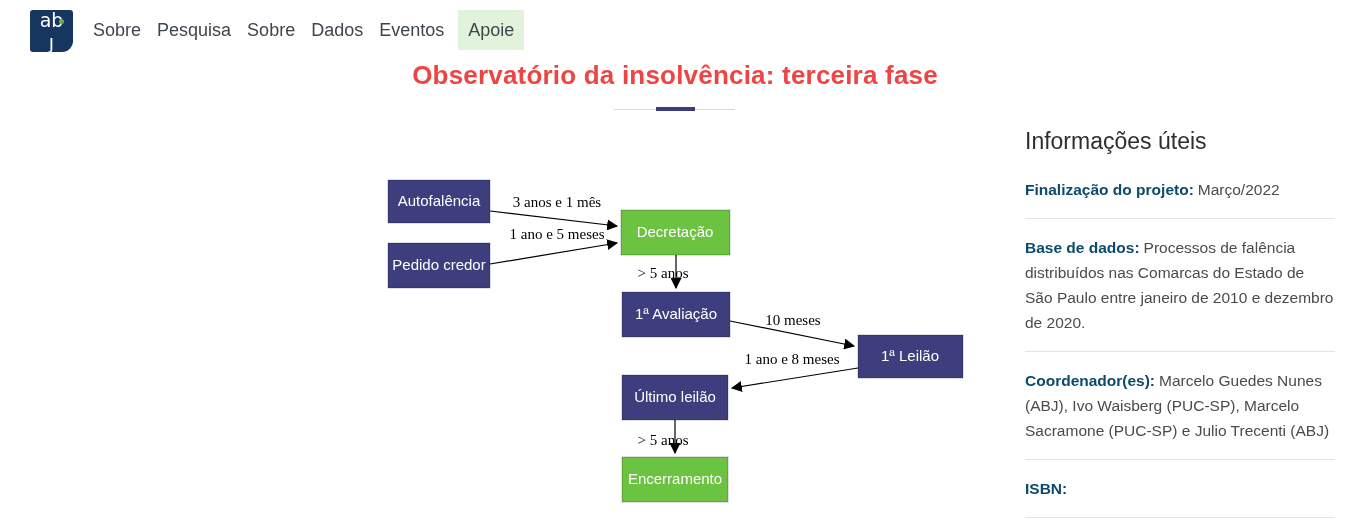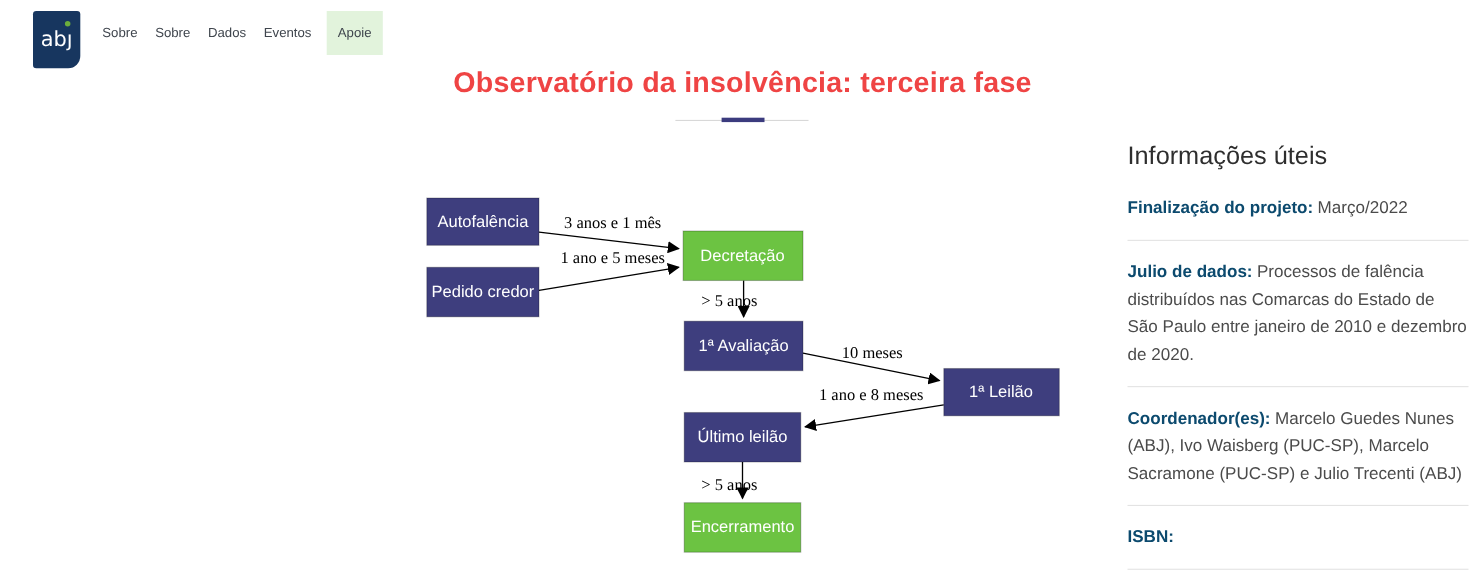--- a/index.html
+++ b/index.html
@@ -5,32 +5,32 @@
   * { margin:0; padding:0; box-sizing:border-box; }
   html,body { background:#ffffff; }
   .canvas {
     position:relative; width:1348px; height:529px; overflow:hidden;
     background:#ffffff; font-family:"Liberation Sans", sans-serif;
   }
 
   
   .header { position:absolute; left:0; top:0; width:100%; height:60px; background:#ffffff; }
   .logo {
-    position:absolute; left:30px; top:10px; width:43px; height:52px;
+    position:absolute; left:30px; top:10px; width:43px; height:42px;
     background:#17365f; border-radius:3px 3px 11px 3px;
     color:#ffffff; font-family:"DejaVu Sans", sans-serif; font-size:19px;
-    display:flex; align-items:center; justify-content:center; cursor:pointer;
+    display:flex; align-items:center; justify-content:center; cursor:pointer;flex-direction:column;
   }
   .logo .jdot {
     position:absolute; right:9px; top:9px; width:5px; height:5px;
     border-radius:50%; background:#6cae3c;
   }
   .nav { position:absolute; left:85px; top:10px; height:40px; display:flex; align-items:stretch; }
   .nav a {
-    display:flex; align-items:center; padding:0 8px; font-size:12px;
+    display:flex; align-items:center; padding:0 8px; font-size:18px;
     color:#3f454d; text-decoration:none; cursor:pointer;
   }
   .nav a.highlight { background:#e2f3dc; padding:0 10px; margin-left:6px; }
 
   
   .page-title {
     position:absolute; left:300px; top:60px; width:750px; text-align:center;
     font-size:26px; font-weight:bold; color:#ef4444; letter-spacing:0.2px;
   }
   .title-rule { position:absolute; left:614px; top:109px; width:121px; height:1px; background:#d8d8d8; }
@@ -57,20 +57,21 @@
 <div class="canvas">
 
   <div class="header">
     <div class="logo">
       <span>ab</span>
         <span>ȷ</span>
       <span class="jdot"></span>
     </div>
     <nav class="nav">
       <a>Sobre</a>
+      <a>Pesquisa</a>
       <a>Sobre</a>
       <a>Dados</a>
       <a>Eventos</a>
       <a class="highlight">Apoie</a>
     </nav>
   </div>
 
   <h1 class="page-title">Observatório da insolvência: terceira fase</h1>
   <div class="title-rule"></div>
   <div class="title-rule-accent"></div>
@@ -129,21 +130,21 @@
       <text class="node-label" x="315" y="364" text-anchor="middle">Encerramento</text>
     </g>
   </svg>
 
   <aside class="sidebar">
     <h2>Informações úteis</h2>
 
     <p class="info-item"><b>Finalização do projeto:</b><span class="val">Março/2022</span></p>
     <hr>
 
-    <p class="info-item"><b>Julio de dados:</b><span class="val">Processos de falência distribuídos nas Comarcas do Estado de São Paulo entre janeiro de 2010 e dezembro de 2020.</span></p>
+    <p class="info-item"><b>Base de dados:</b><span class="val">Processos de falência distribuídos nas Comarcas do Estado de São Paulo entre janeiro de 2010 e dezembro de 2020.</span></p>
     <hr>
 
     <p class="info-item"><b>Coordenador(es):</b><span class="val">Marcelo Guedes Nunes (ABJ), Ivo Waisberg (PUC-SP), Marcelo Sacramone (PUC-SP) e Julio Trecenti (ABJ)</span></p>
     <hr>
 
     <p class="info-item"><b>ISBN:</b><span class="val"></span></p>
     <hr>
   </aside>
 
 </div>

